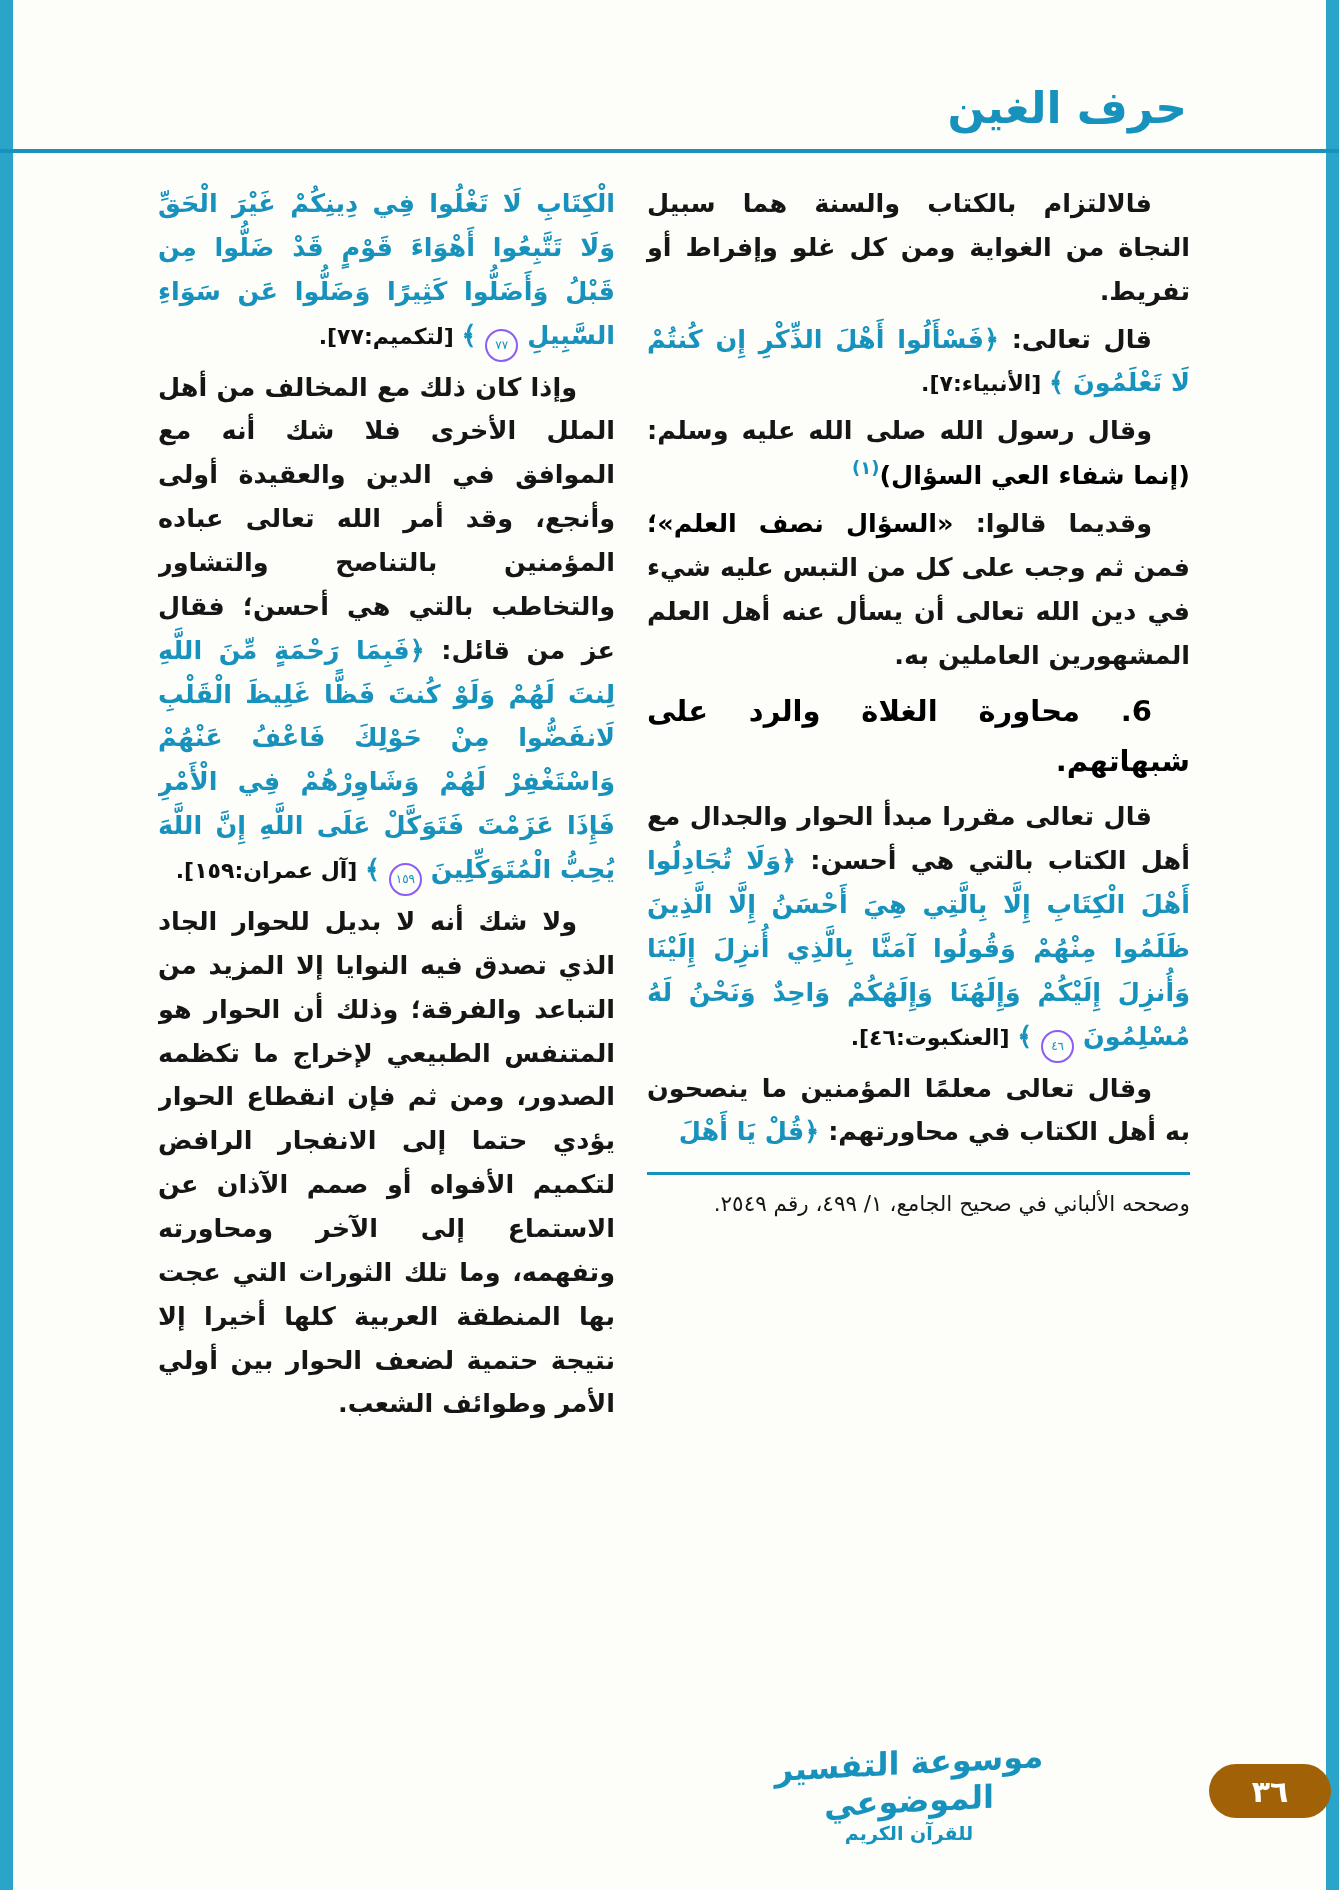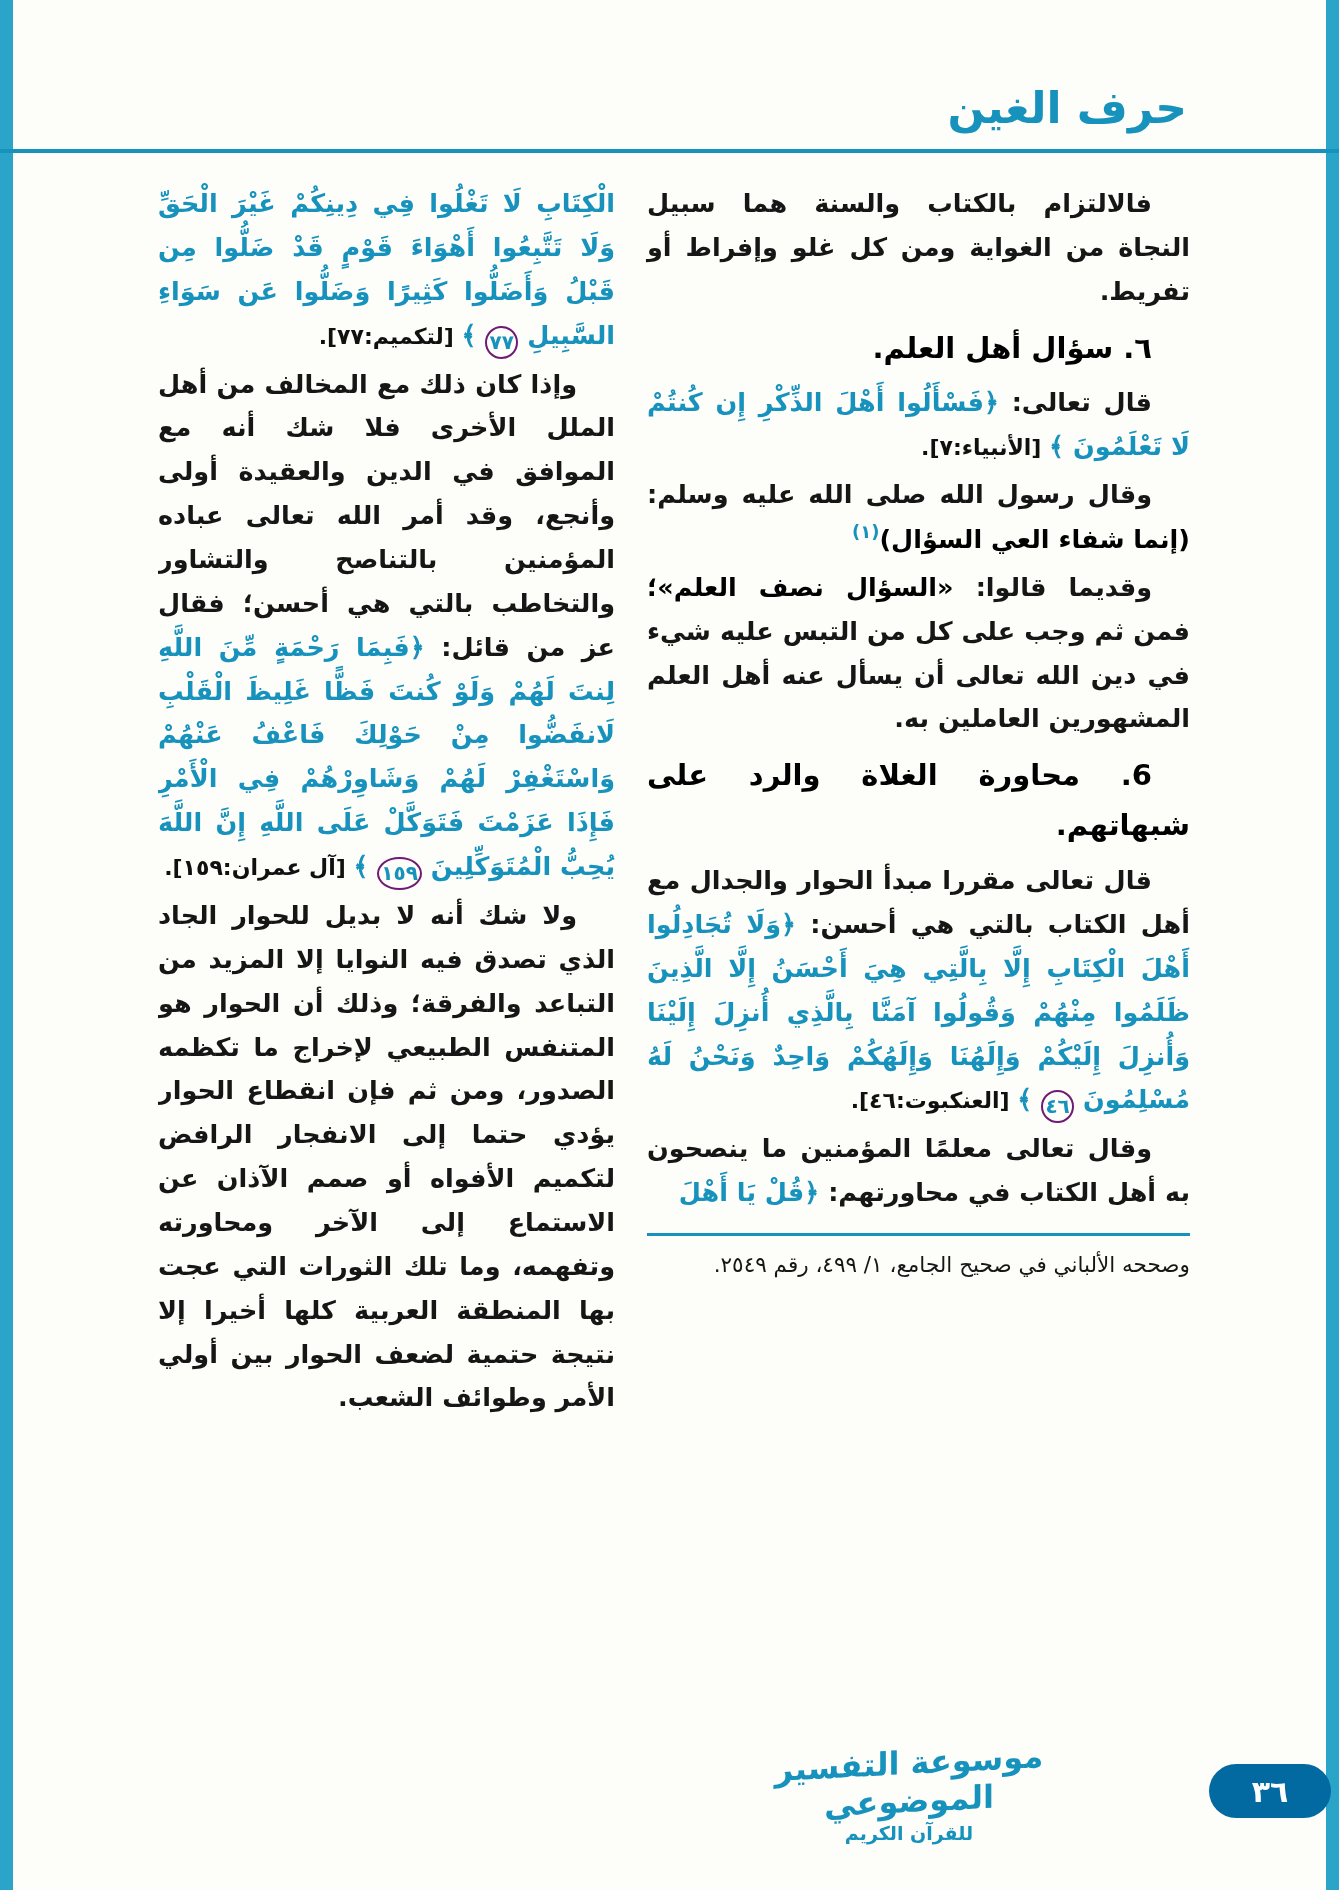--- a/index.html
+++ b/index.html
@@ -82,25 +82,25 @@
     font-weight: 700;
   }
 
   .ayah {
     display: inline-block;
     box-sizing: border-box;
     min-width: 33px;
     height: 33px;
     line-height: 28px;
     padding: 0 2px;
-    border: 2px solid #701a75;
+    border: 2px solid #8b5cf6;
     border-radius: 50%;
     color: #1792bd;
-    font-size: 20px;
-    font-weight: 700;
+    font-size: 12px;
+    font-weight: 400;
     text-align: center;
     text-indent: 0;
     vertical-align: -5px;
   }
 
   .footnote-rule {
     height: 3px;
     background: #1792bd;
     margin: 18px 0 12px;
   }
@@ -130,21 +130,21 @@
     font-weight: 700;
     margin-top: 2px;
   }
 
   .page-number-badge {
     position: absolute;
     bottom: 72px;
     right: 8px;
     width: 122px;
     height: 54px;
-    background: #0369a1;
+    background: #a16207;
     border-radius: 27px;
     display: flex;
     align-items: center;
     justify-content: center;
   }
   .page-number-badge span {
     color: #ffffff;
     font-size: 30px;
     font-weight: 700;
   }
@@ -159,21 +159,20 @@
 
   <h1 class="chapter-title">حرف الغين</h1>
   <div class="header-rule"></div>
 
   <main class="columns">
 
     <section class="col col-right">
 
       <p class="para indent"><span class="prose">فالالتزام بالكتاب والسنة هما سبيل النجاة من الغواية ومن كل غلو وإفراط أو تفريط.</span></p>
 
-      <h2 class="heading">٦. سؤال أهل العلم.</h2>
 
       <p class="para indent"><span class="prose">قال تعالى: </span><span class="quran">﴿فَسْأَلُوا أَهْلَ الذِّكْرِ إِن كُنتُمْ لَا تَعْلَمُونَ ﴾</span><span class="ref"> [الأنبياء:٧].</span></p>
 
       <p class="para indent"><span class="prose">وقال رسول الله صلى الله عليه وسلم: </span><span class="hadith">(إنما شفاء العي السؤال)</span><span class="footref">(١)</span></p>
 
       <p class="para indent"><span class="prose">وقديما قالوا: </span><span class="hadith">«السؤال نصف العلم»؛</span><span class="prose"> فمن ثم وجب على كل من التبس عليه شيء في دين الله تعالى أن يسأل عنه أهل العلم المشهورين العاملين به.</span></p>
 
       <h2 class="heading">6. محاورة الغلاة والرد على شبهاتهم.</h2>
 
       <p class="para indent"><span class="prose">قال تعالى مقررا مبدأ الحوار والجدال مع أهل الكتاب بالتي هي أحسن: </span><span class="quran">﴿وَلَا تُجَادِلُوا أَهْلَ الْكِتَابِ إِلَّا بِالَّتِي هِيَ أَحْسَنُ إِلَّا الَّذِينَ ظَلَمُوا مِنْهُمْ وَقُولُوا آمَنَّا بِالَّذِي أُنزِلَ إِلَيْنَا وَأُنزِلَ إِلَيْكُمْ وَإِلَهُنَا وَإِلَهُكُمْ وَاحِدٌ وَنَحْنُ لَهُ مُسْلِمُونَ </span><span class="ayah">٤٦</span><span class="quran"> ﴾</span><span class="ref"> [العنكبوت:٤٦].</span></p>

